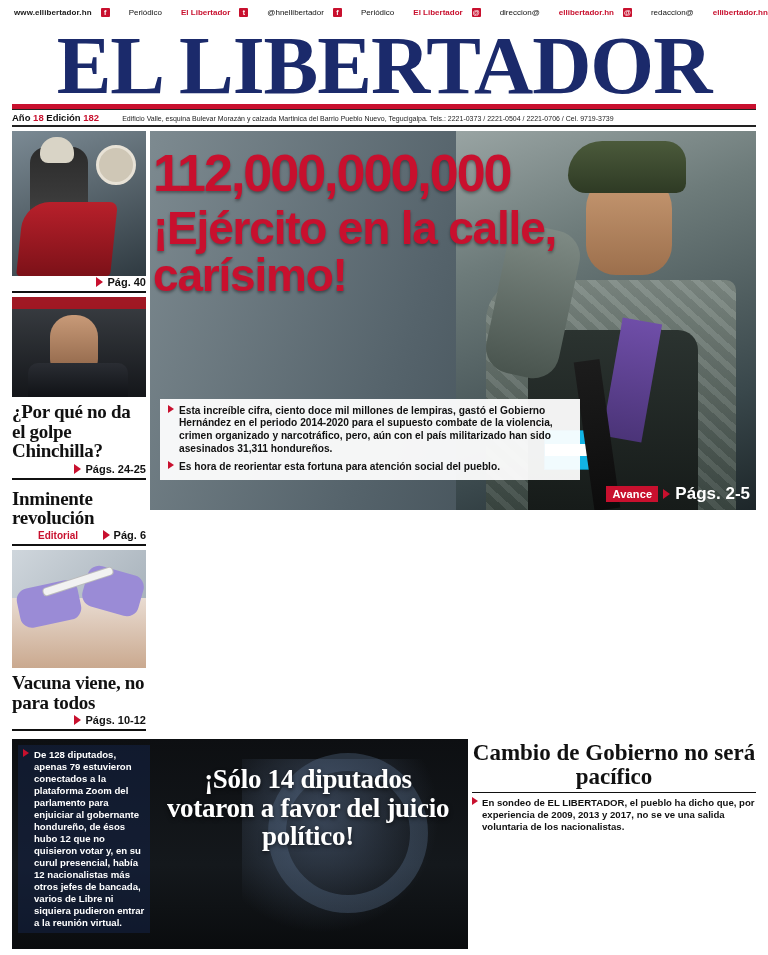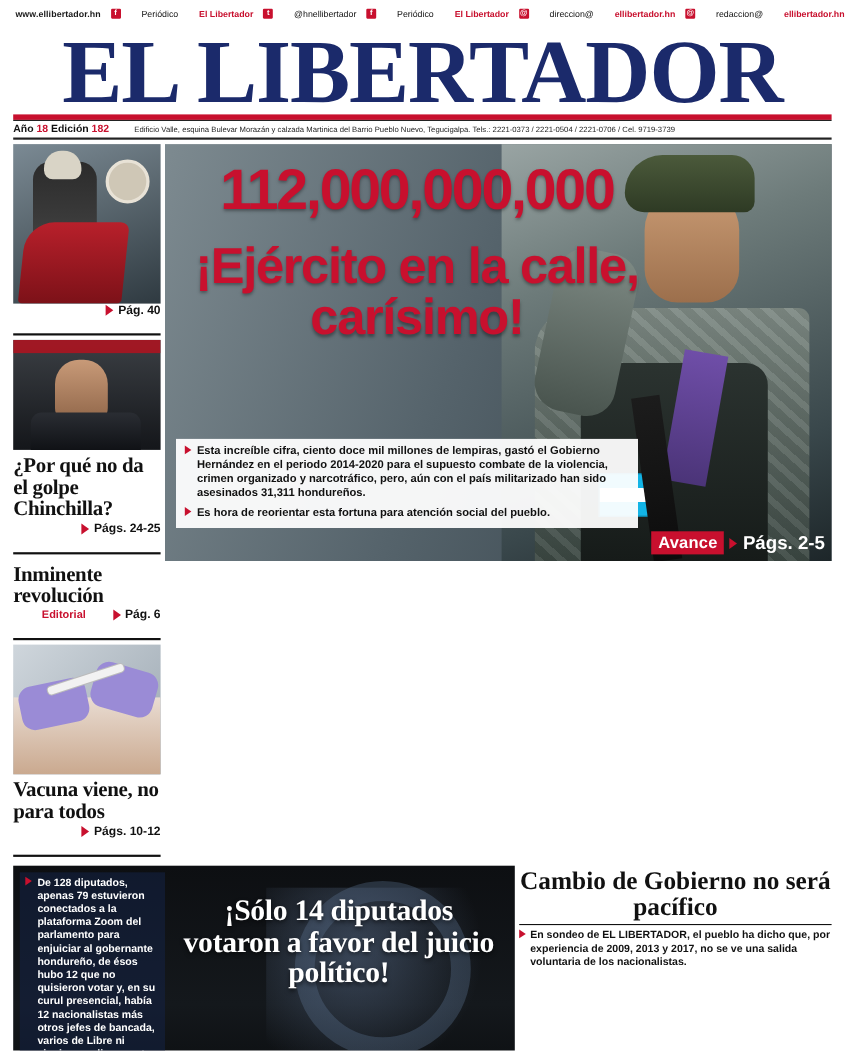--- a/index.html
+++ b/index.html
@@ -163,21 +163,21 @@
     font-weight: bold;
     font-size: 21px;
     line-height: 1.02;
     color: #111;
     padding: 5px 0 2px;
     letter-spacing: -.3px;
   }
   .lead-head.sm { font-size: 19px; }
   .pag-line {
     display: flex; align-items: center; justify-content: flex-end;
-    gap: 4px; font-weight: bold; font-size: 11px; padding-bottom: 15px;
+    gap: 4px; font-weight: bold; font-size: 11px; padding-bottom: 3px;
     border-bottom: 2px solid #111;
     margin-bottom: 4px;
   }
   .pag-line .lbl { color:#111; }
   .pag-line .editorial { color:#c8102e; margin-right:auto; font-size:10px;margin-left:26px; }
   .arrow {
     display:inline-block; width:0;height:0;
     border-left: 7px solid #c8102e;
     border-top: 5px solid transparent;
     border-bottom: 5px solid transparent;
@@ -227,58 +227,58 @@
     position:absolute; right:146px; bottom:0; width:26px; height:150px;
     background: linear-gradient(180deg,#1c1c1c,#0c0c0c); transform: rotate(-8deg);
   }
   .hero .arm {
     position:absolute; right:186px; top:96px; width:74px; height:150px;
     background: linear-gradient(180deg,#7e8a84,#49544e); transform: rotate(12deg);
     border-radius: 26px;
   }
 
   .hero-text {
-    position: absolute; left: 14px; top: 16px; width: 430px; text-align: center;
+    position: absolute; left: 3px; top: 16px; width: 430px;
   }
   .bignum {
     font-family: "Liberation Sans", sans-serif;
     font-weight: bold;
     font-size: 52px;
     line-height: 1;
     color: #c8102e;
     letter-spacing: -2px;
     text-shadow: 0 2px 3px rgba(0,0,0,.35);
   }
   .hero-head {
     font-family: "Liberation Sans", sans-serif;
     font-weight: bold;
     font-size: 46px;
     line-height: 1.02;
     color: #c8102e;
     letter-spacing: -1.2px;
-    margin-top: 19px;
+    margin-top: 6px;
     text-shadow: 0 2px 3px rgba(0,0,0,.35);
   }
   .hero-bullets {
     position:absolute; left: 10px; bottom: 30px; width: 420px;
     background: rgba(255,255,255,.94);
     padding: 6px 8px 7px 8px;
   }
   .bullet {
     display:flex; gap:5px; align-items:flex-start;
     font-size: 10.2px; line-height: 1.25; margin-bottom: 5px; font-weight: bold;
     color:#111;
   }
   .bullet:last-child { margin-bottom: 0; }
   .hero-foot {
     position:absolute; right:6px; bottom:6px;
     display:flex; align-items:center; gap:5px;
   }
   .tag-red {
-    background:#c8102e; color:#fff; font-weight:bold; font-size:15px;
+    background:#c8102e; color:#fff; font-weight:bold; font-size:11px;
     padding: 2px 6px; letter-spacing:.2px;
   }
   .pg-white { color:#fff; font-weight:bold; font-size:17px; }
 
   
   .row2 { display:flex; gap:4px; padding: 4px 12px 0 12px; }
   .zoombox {
     position: relative;
     width: 456px; flex: 0 0 456px;
     height: 210px;

